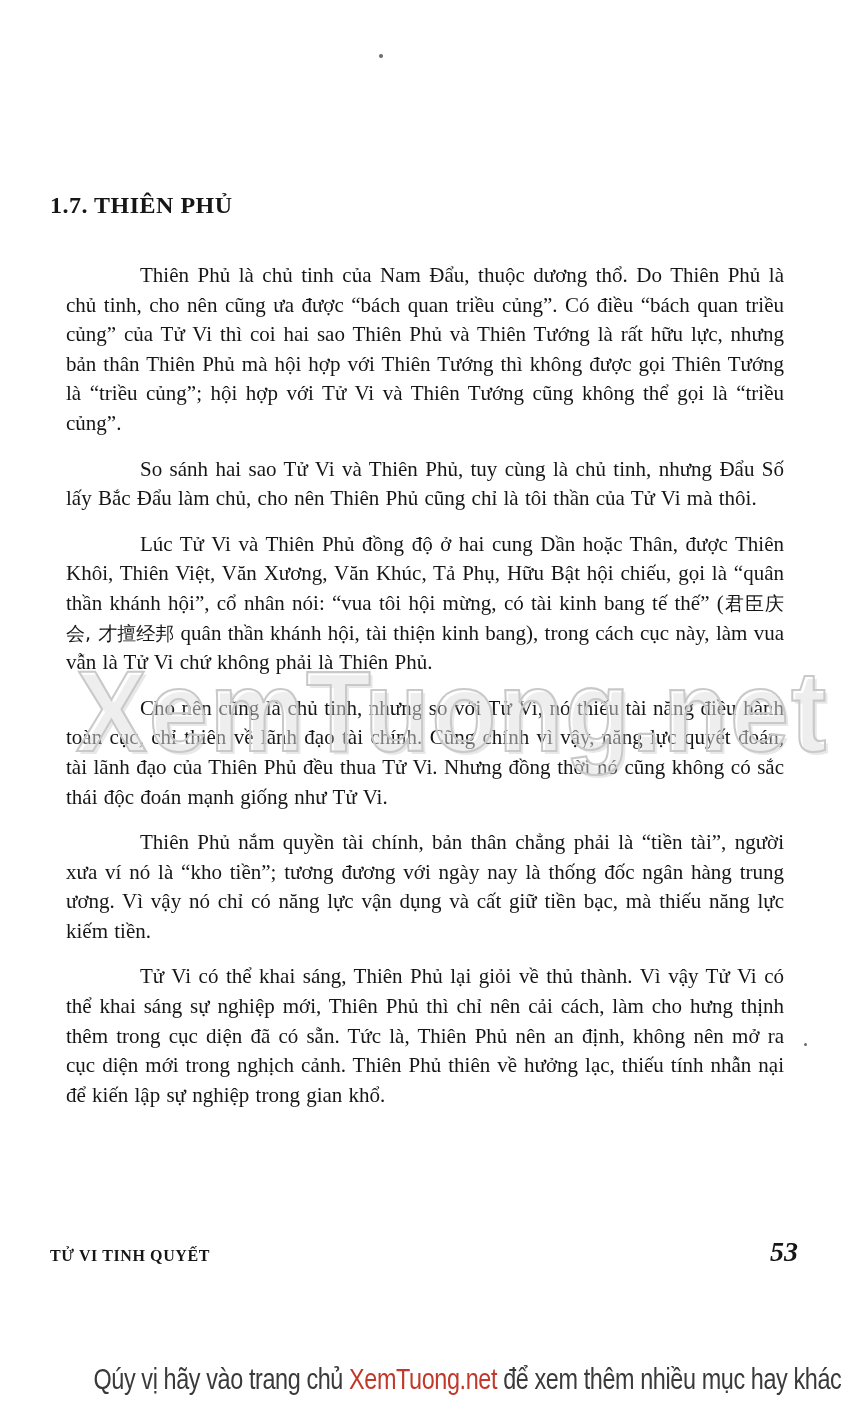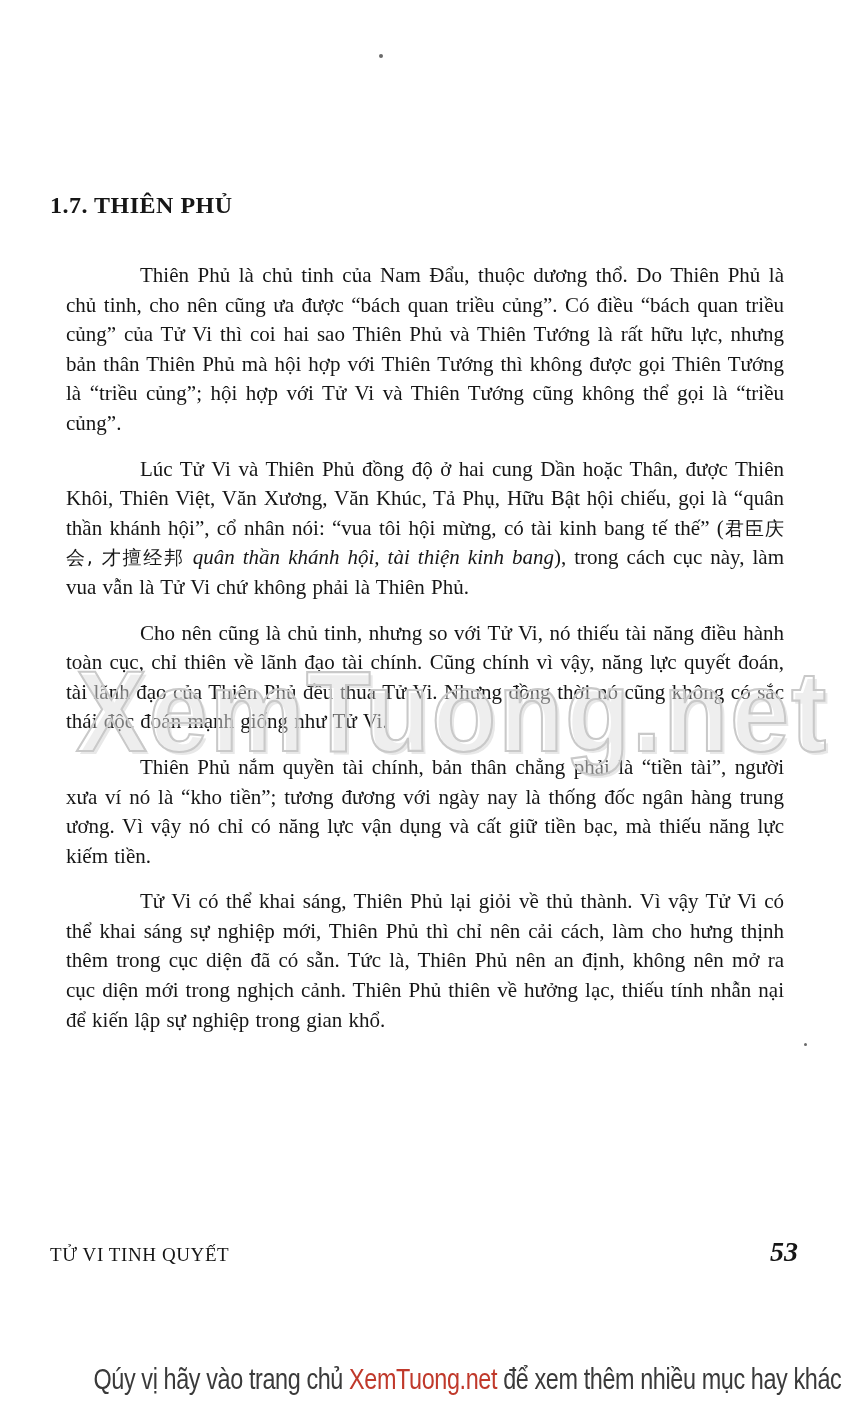--- a/index.html
+++ b/index.html
@@ -7,36 +7,36 @@
     width:850px;height:1411px;position:relative;background:#ffffff;
     font-family:"Liberation Serif", serif;color:#161616;overflow:hidden;
   }
   .content{position:absolute;left:50px;top:192px;width:750px;}
   h1{font-size:24px;font-weight:bold;margin:0 0 42px 0;letter-spacing:.5px;}
   h2{font-size:22px;font-weight:bold;margin:0 0 30px 72px;}
   #paragraphs p{
     margin:16px;font-size:21px;line-height:29.6px;text-align:justify;
     text-indent:74px;word-spacing:1px;
   }
-  .it{font-style:italic;}
+  .it{}
   .cjk{font-family:"DejaVu Sans", sans-serif;font-size:19px;}
   .watermark{
     position:absolute;left:76px;top:646px;z-index:3;pointer-events:none;
     font-family:"Liberation Sans", sans-serif;font-weight:bold;
     font-size:106px;letter-spacing:2px;white-space:nowrap;
     color:rgba(255,255,255,0.25);
     -webkit-text-stroke:2px #c9c9c9;
     text-shadow:3px 3px 0 rgba(190,190,190,0.35);
     transform:scaleY(1.08);transform-origin:left top;
   }
   .page-footer{
     position:absolute;left:50px;right:52px;top:1236px;
     display:flex;justify-content:space-between;align-items:baseline;
   }
-  .running-title{font-weight:normal;font-size:19px;letter-spacing:.6px;}
+  .running-title{font-weight:bold;font-size:16px;letter-spacing:.6px;}
   .page-number{font-weight:bold;font-style:italic;font-size:28px;}
   .bottom-bar{
     position:absolute;left:0;width:850px;top:1362px;text-align:center;
     font-family:"Liberation Sans", sans-serif;font-size:30px;color:#3a3a3a;
     letter-spacing:-.5px;white-space:nowrap;
     transform:scaleX(.78);transform-origin:center top;
   }
   .bottom-bar a{color:#c0392b;text-decoration:none;cursor:pointer;}
   .speck{position:absolute;background:#6a6a6a;border-radius:50%;width:4px;height:4px;}
   .speck.s1{left:379px;top:54px;}
@@ -45,20 +45,21 @@
 </head>
 <body>
 
 <div class="speck s1"></div>
 <div class="speck s2"></div>
 
 <div class="content">
   <h1>1.7. THIÊN PHỦ</h1>
   <div id="paragraphs">
       <p><span>Thiên Phủ là chủ tinh của Nam Đẩu, thuộc dương thổ. Do Thiên Phủ là chủ tinh, cho nên cũng ưa được “bách quan triều củng”. Có điều “bách quan triều củng” của Tử Vi thì coi hai sao Thiên Phủ và Thiên Tướng là rất hữu lực, nhưng bản thân Thiên Phủ mà hội hợp với Thiên Tướng thì không được gọi Thiên Tướng là “triều củng”; hội hợp với Tử Vi và Thiên Tướng cũng không thể gọi là “triều củng”.</span></p>
+      <p><span>So sánh hai sao Tử Vi và Thiên Phủ, tuy cùng là chủ tinh, nhưng Đẩu Số lấy Bắc Đẩu làm chủ, cho nên Thiên Phủ cũng chỉ là tôi thần của Tử Vi mà thôi.</span></p>
       <p><span>Lúc Tử Vi và Thiên Phủ đồng độ ở hai cung Dần hoặc Thân, được Thiên Khôi, Thiên Việt, Văn Xương, Văn Khúc, Tả Phụ, Hữu Bật hội chiếu, gọi là “quân thần khánh hội”, cổ nhân nói: “vua tôi hội mừng, có tài kinh bang tế thế” (</span><span class="cjk">君臣庆会, 才擅经邦</span><span class="it"> quân thần khánh hội, tài thiện kinh bang</span><span>), trong cách cục này, làm vua vẫn là Tử Vi chứ không phải là Thiên Phủ.</span></p>
       <p><span>Cho nên cũng là chủ tinh, nhưng so với Tử Vi, nó thiếu tài năng điều hành toàn cục, chỉ thiên về lãnh đạo tài chính. Cũng chính vì vậy, năng lực quyết đoán, tài lãnh đạo của Thiên Phủ đều thua Tử Vi. Nhưng đồng thời nó cũng không có sắc thái độc đoán mạnh giống như Tử Vi.</span></p>
       <p><span>Thiên Phủ nắm quyền tài chính, bản thân chẳng phải là “tiền tài”, người xưa ví nó là “kho tiền”; tương đương với ngày nay là thống đốc ngân hàng trung ương. Vì vậy nó chỉ có năng lực vận dụng và cất giữ tiền bạc, mà thiếu năng lực kiếm tiền.</span></p>
       <p><span>Tử Vi có thể khai sáng, Thiên Phủ lại giỏi về thủ thành. Vì vậy Tử Vi có thể khai sáng sự nghiệp mới, Thiên Phủ thì chỉ nên cải cách, làm cho hưng thịnh thêm trong cục diện đã có sẵn. Tức là, Thiên Phủ nên an định, không nên mở ra cục diện mới trong nghịch cảnh. Thiên Phủ thiên về hưởng lạc, thiếu tính nhẫn nại để kiến lập sự nghiệp trong gian khổ.</span></p>
     </div>
 </div>
 
 <div class="watermark">XemTuong.net</div>
 
 <div class="page-footer">

